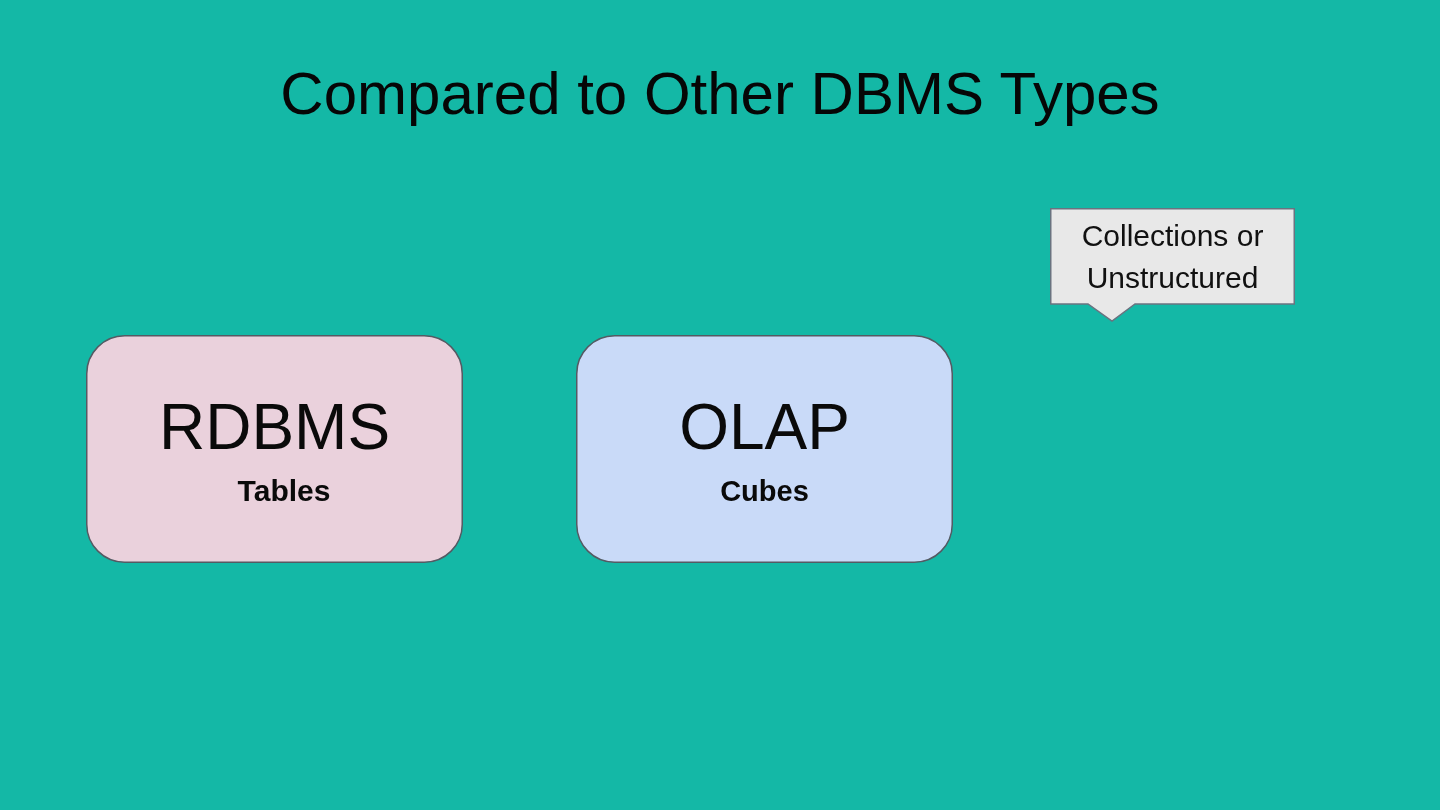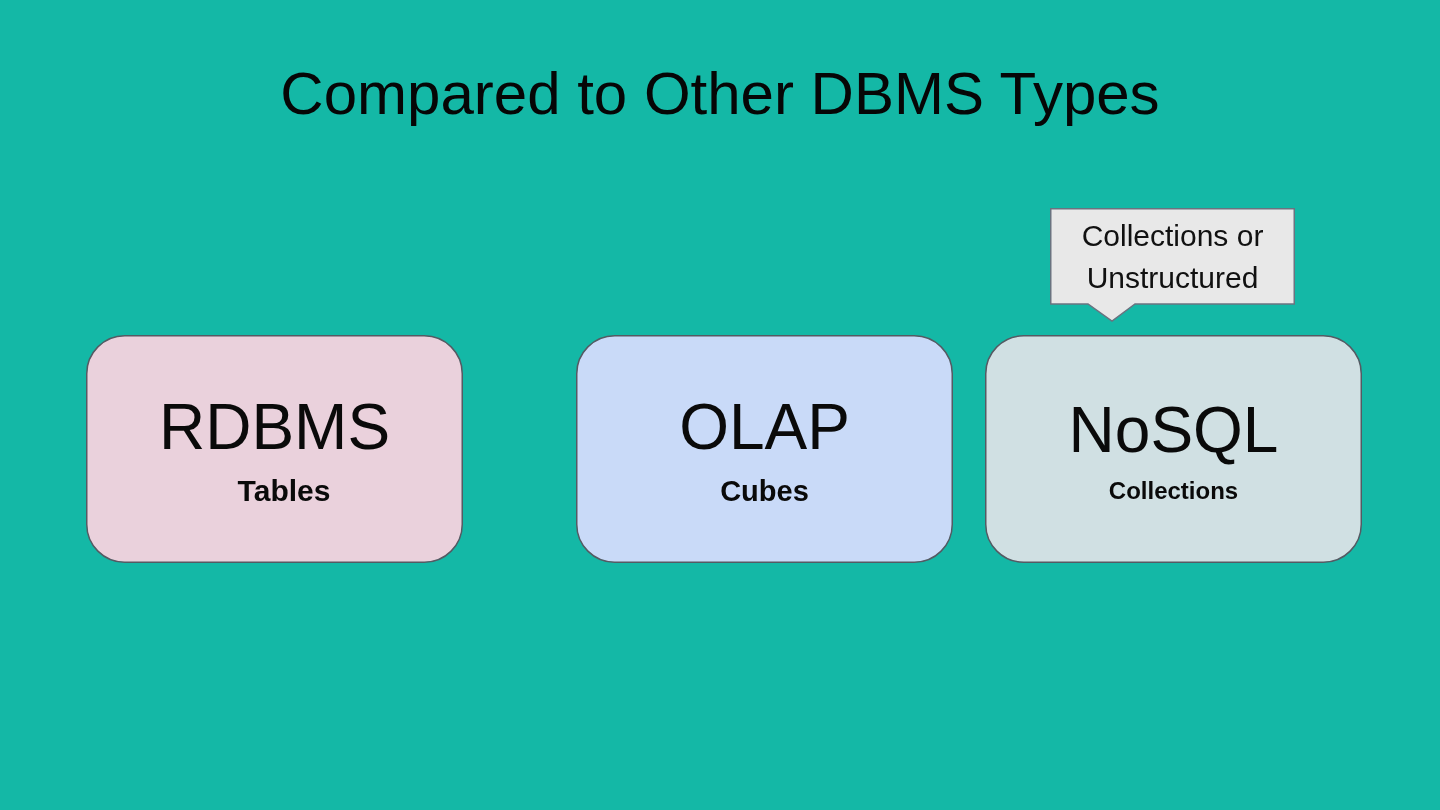--- a/index.html
+++ b/index.html
@@ -128,23 +128,14 @@
   <div class="card card-2">
     <svg class="card-bg" viewBox="0 0 377 228" preserveAspectRatio="none">
       <rect x="0.75" y="0.75" width="375.5" height="226.5" rx="38" ry="38" stroke="#555a63" stroke-width="1.5" fill="#c9daf8"></rect>
     </svg>
     <div class="card-content">
       <div class="card-label-main">OLAP</div>
       <div class="card-label-sub">Cubes</div>
     </div>
   </div>
 
-  <div class="card card-3">
-    <svg class="card-bg" viewBox="0 0 377 228" preserveAspectRatio="none">
-      <rect x="0.75" y="0.75" width="375.5" height="226.5" rx="38" ry="38" stroke="#555a63" stroke-width="1.5" fill="#d0e0e3"></rect>
-    </svg>
-    <div class="card-content">
-      <div class="card-label-main">NoSQL</div>
-      <div class="card-label-sub">Collections</div>
-    </div>
-  </div>
 
 </div>
 
 </body></html>

